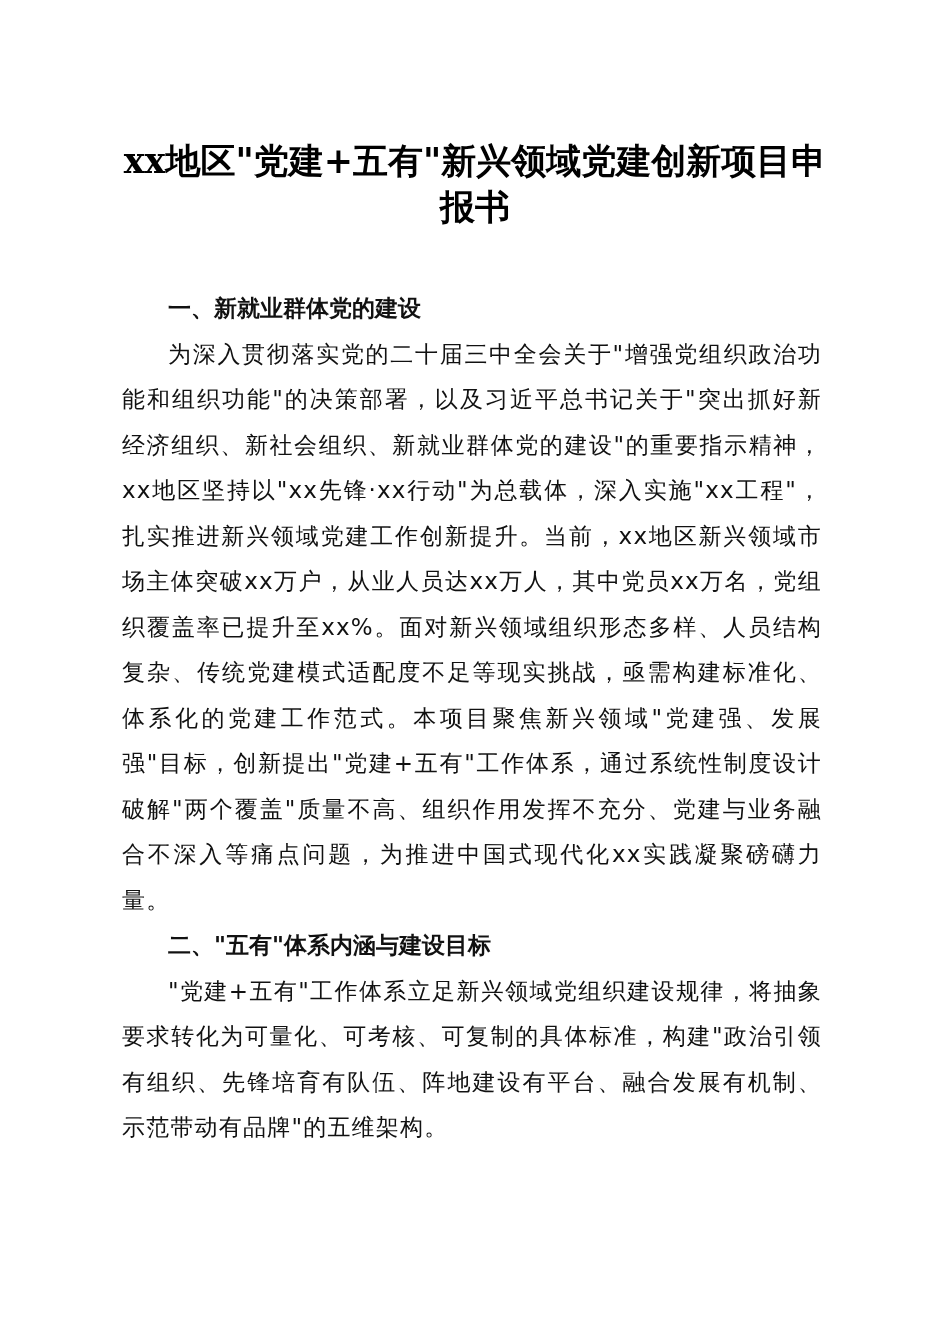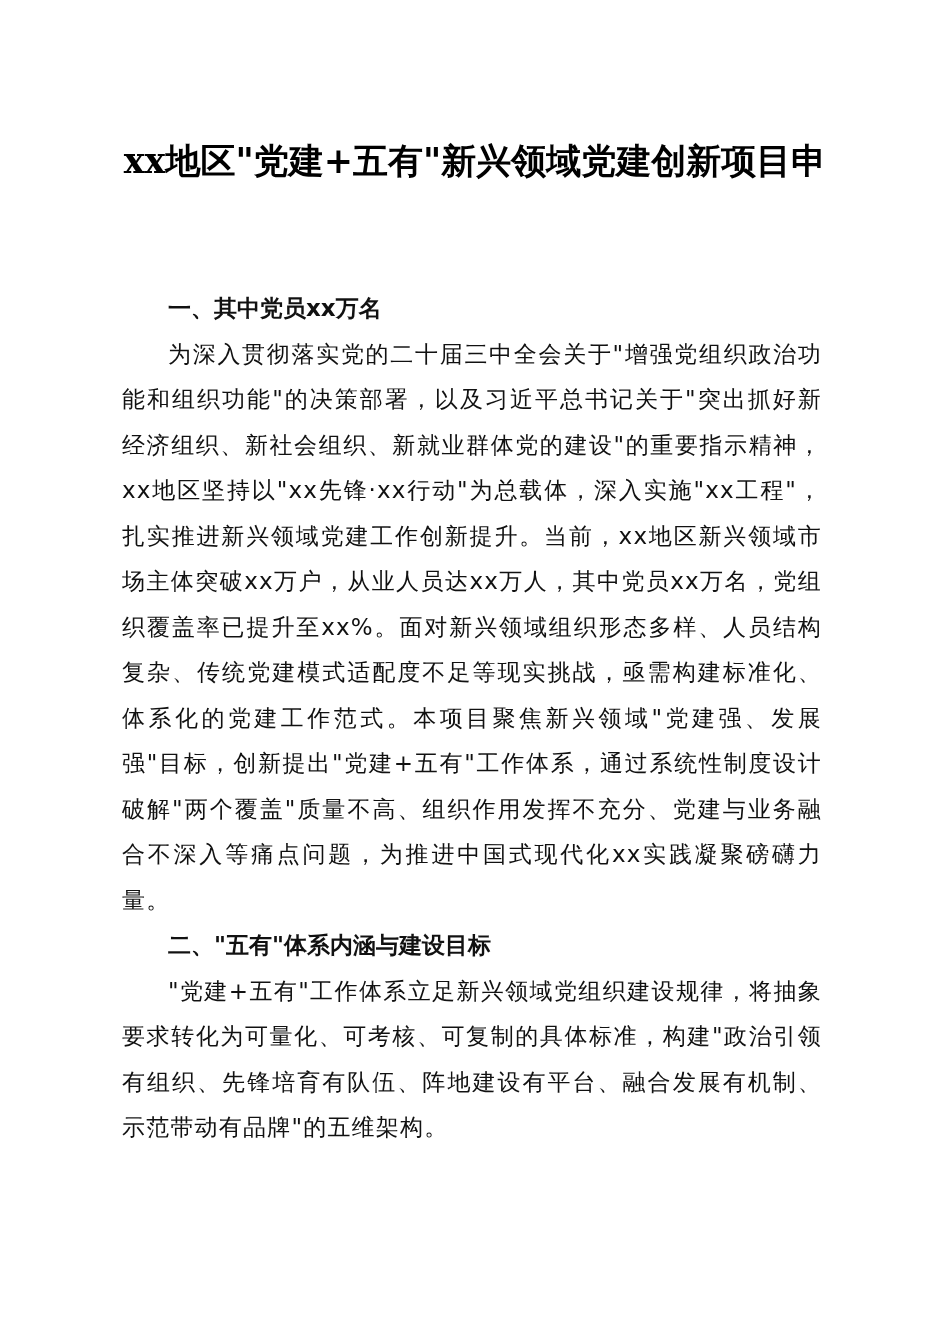--- a/index.html
+++ b/index.html
@@ -22,25 +22,26 @@
     font-weight: bold; font-size: 23px; text-indent: 46px; margin: 0; color: #111;
   }
   .p { margin: 0; text-indent: 46px; text-align: justify; text-align-last: left; letter-spacing: 1.2px; }
 </style>
 </head>
 <body>
 
 <div class="page">
   <div class="title">
     <span class="line">xx地区"党建+五有"新兴领域党建创新项目申</span>
+    <span class="line">报书</span>
   </div>
 
   <div class="body">
     <div>
-      <p class="h">一、其中党员xx万名</p>
+      <p class="h">一、新就业群体党的建设</p>
       <p class="p">为深入贯彻落实党的二十届三中全会关于"增强党组织政治功能和组织功能"的决策部署，以及习近平总书记关于"突出抓好新经济组织、新社会组织、新就业群体党的建设"的重要指示精神，xx地区坚持以"xx先锋·xx行动"为总载体，深入实施"xx工程"，扎实推进新兴领域党建工作创新提升。当前，xx地区新兴领域市场主体突破xx万户，从业人员达xx万人，其中党员xx万名，党组织覆盖率已提升至xx%。面对新兴领域组织形态多样、人员结构复杂、传统党建模式适配度不足等现实挑战，亟需构建标准化、体系化的党建工作范式。本项目聚焦新兴领域"党建强、发展强"目标，创新提出"党建+五有"工作体系，通过系统性制度设计破解"两个覆盖"质量不高、组织作用发挥不充分、党建与业务融合不深入等痛点问题，为推进中国式现代化xx实践凝聚磅礴力量。</p>
     </div>
     <div>
       <p class="h">二、"五有"体系内涵与建设目标</p>
       <p class="p">"党建+五有"工作体系立足新兴领域党组织建设规律，将抽象要求转化为可量化、可考核、可复制的具体标准，构建"政治引领有组织、先锋培育有队伍、阵地建设有平台、融合发展有机制、示范带动有品牌"的五维架构。</p>
     </div>
   </div>
 </div>
 
 </body></html>

